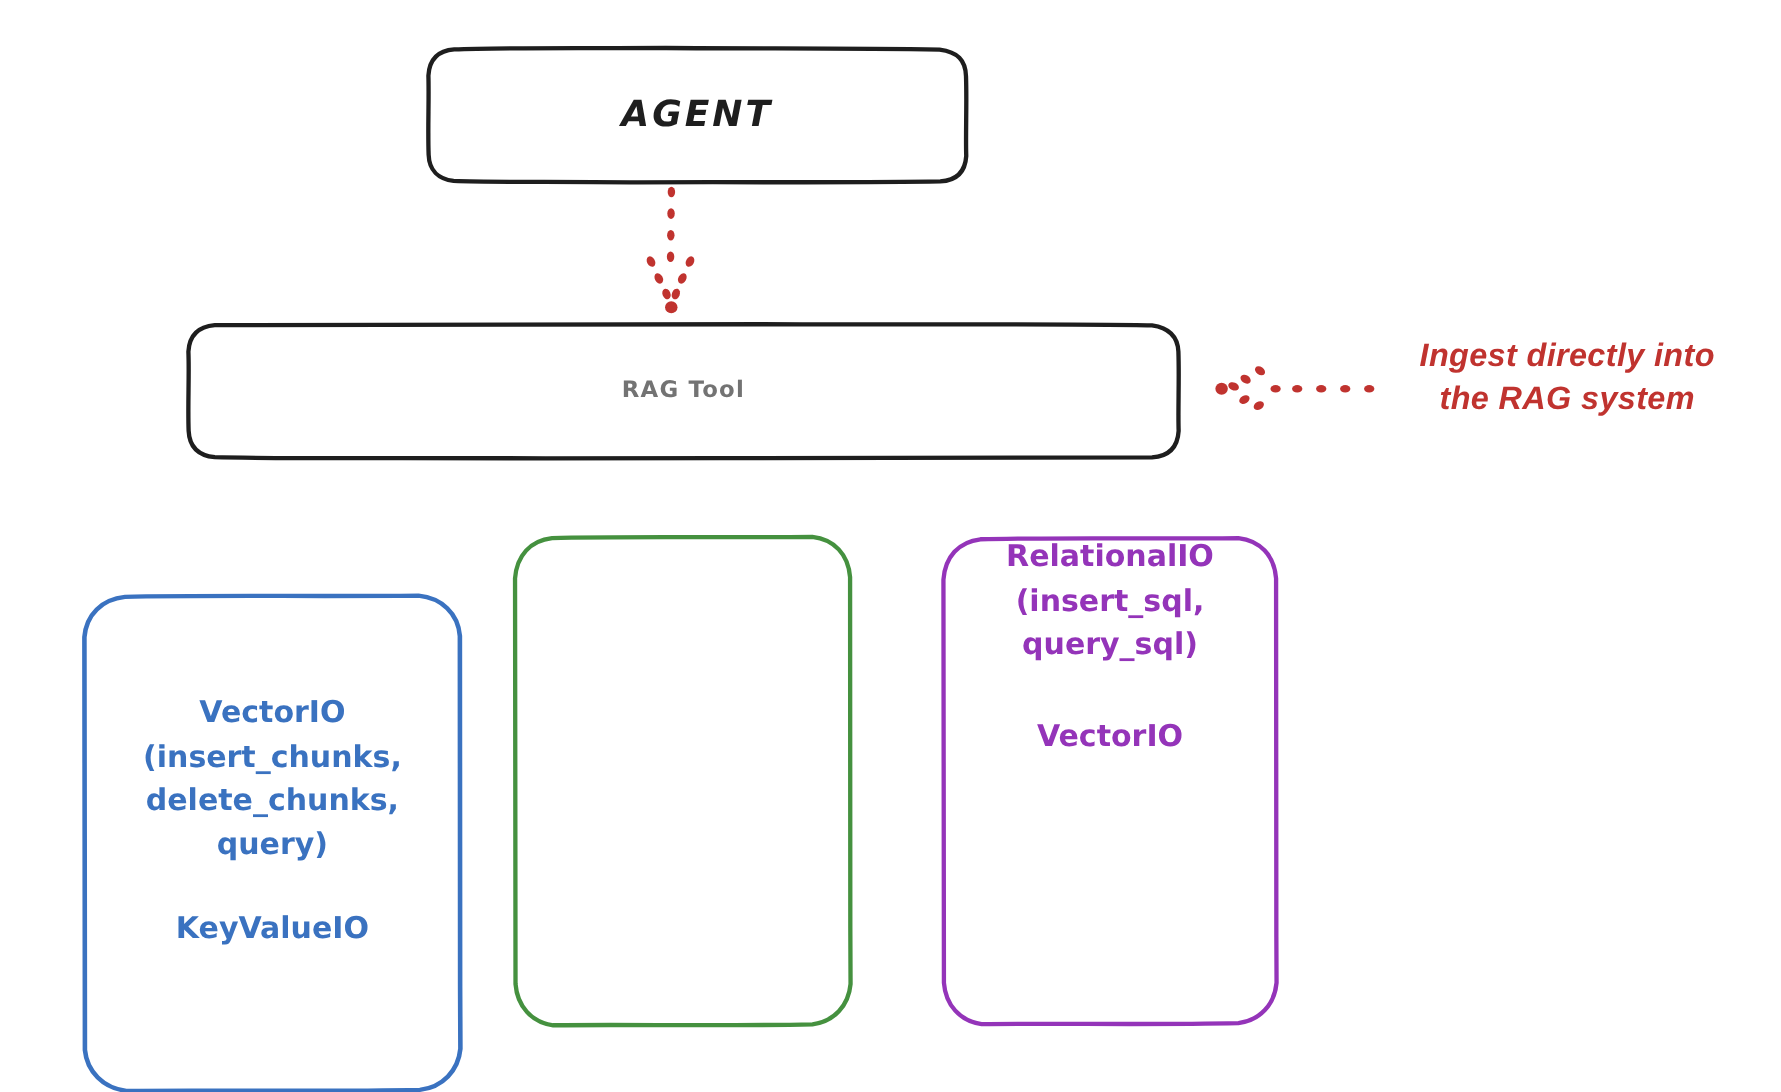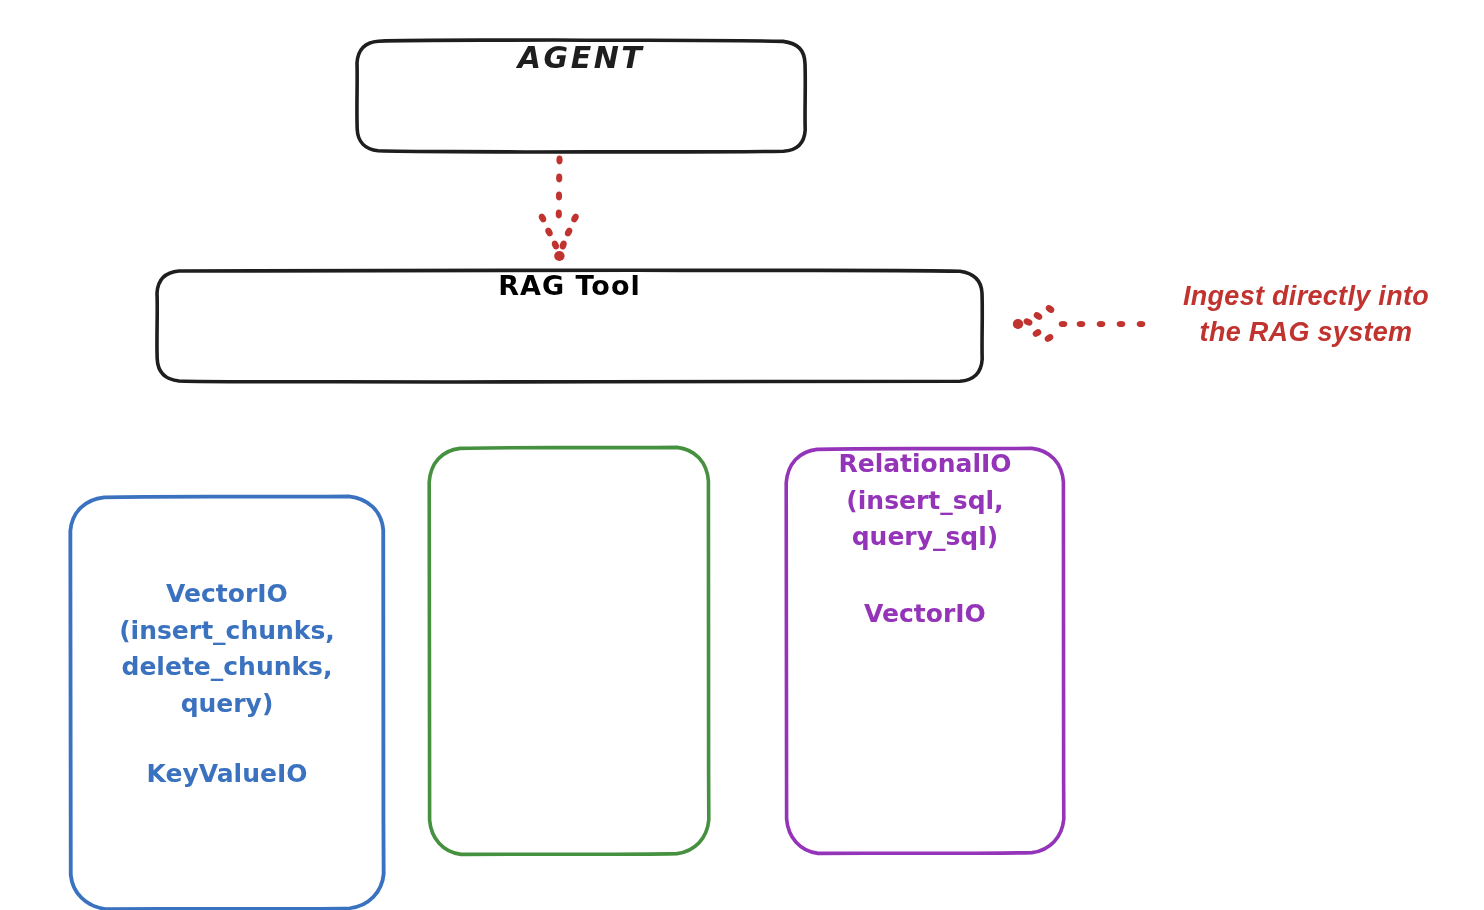--- a/index.html
+++ b/index.html
@@ -20,21 +20,21 @@
     inset: 0;
     width: 1484px;
     height: 910px;
   }
 
   
   .node {
     position: absolute;
     box-sizing: border-box;
     display: flex;
-    align-items: flex-start;
+    align-items: center;
     justify-content: center;
     text-align: center;
   }
 
   .node-svg {
     position: absolute;
     inset: 0;
     width: 100%;
     height: 100%;
     overflow: visible;
@@ -67,23 +67,23 @@
 
   
   #node-ragtool {
     left: 155px;
     top: 268px;
     width: 829px;
     height: 116px;
   }
   #node-ragtool .node-label {
     font-family: "DejaVu Sans", sans-serif;
-    font-size: 27px;
+    font-size: 19px;
     font-weight: 600;
-    color: #000000;
+    color: #737373;
     letter-spacing: 1px;
   }
 
   
   #node-vector {
     left: 68px;
     top: 450px;
     width: 318px;
     height: 418px;
     margin-top: 44px;

